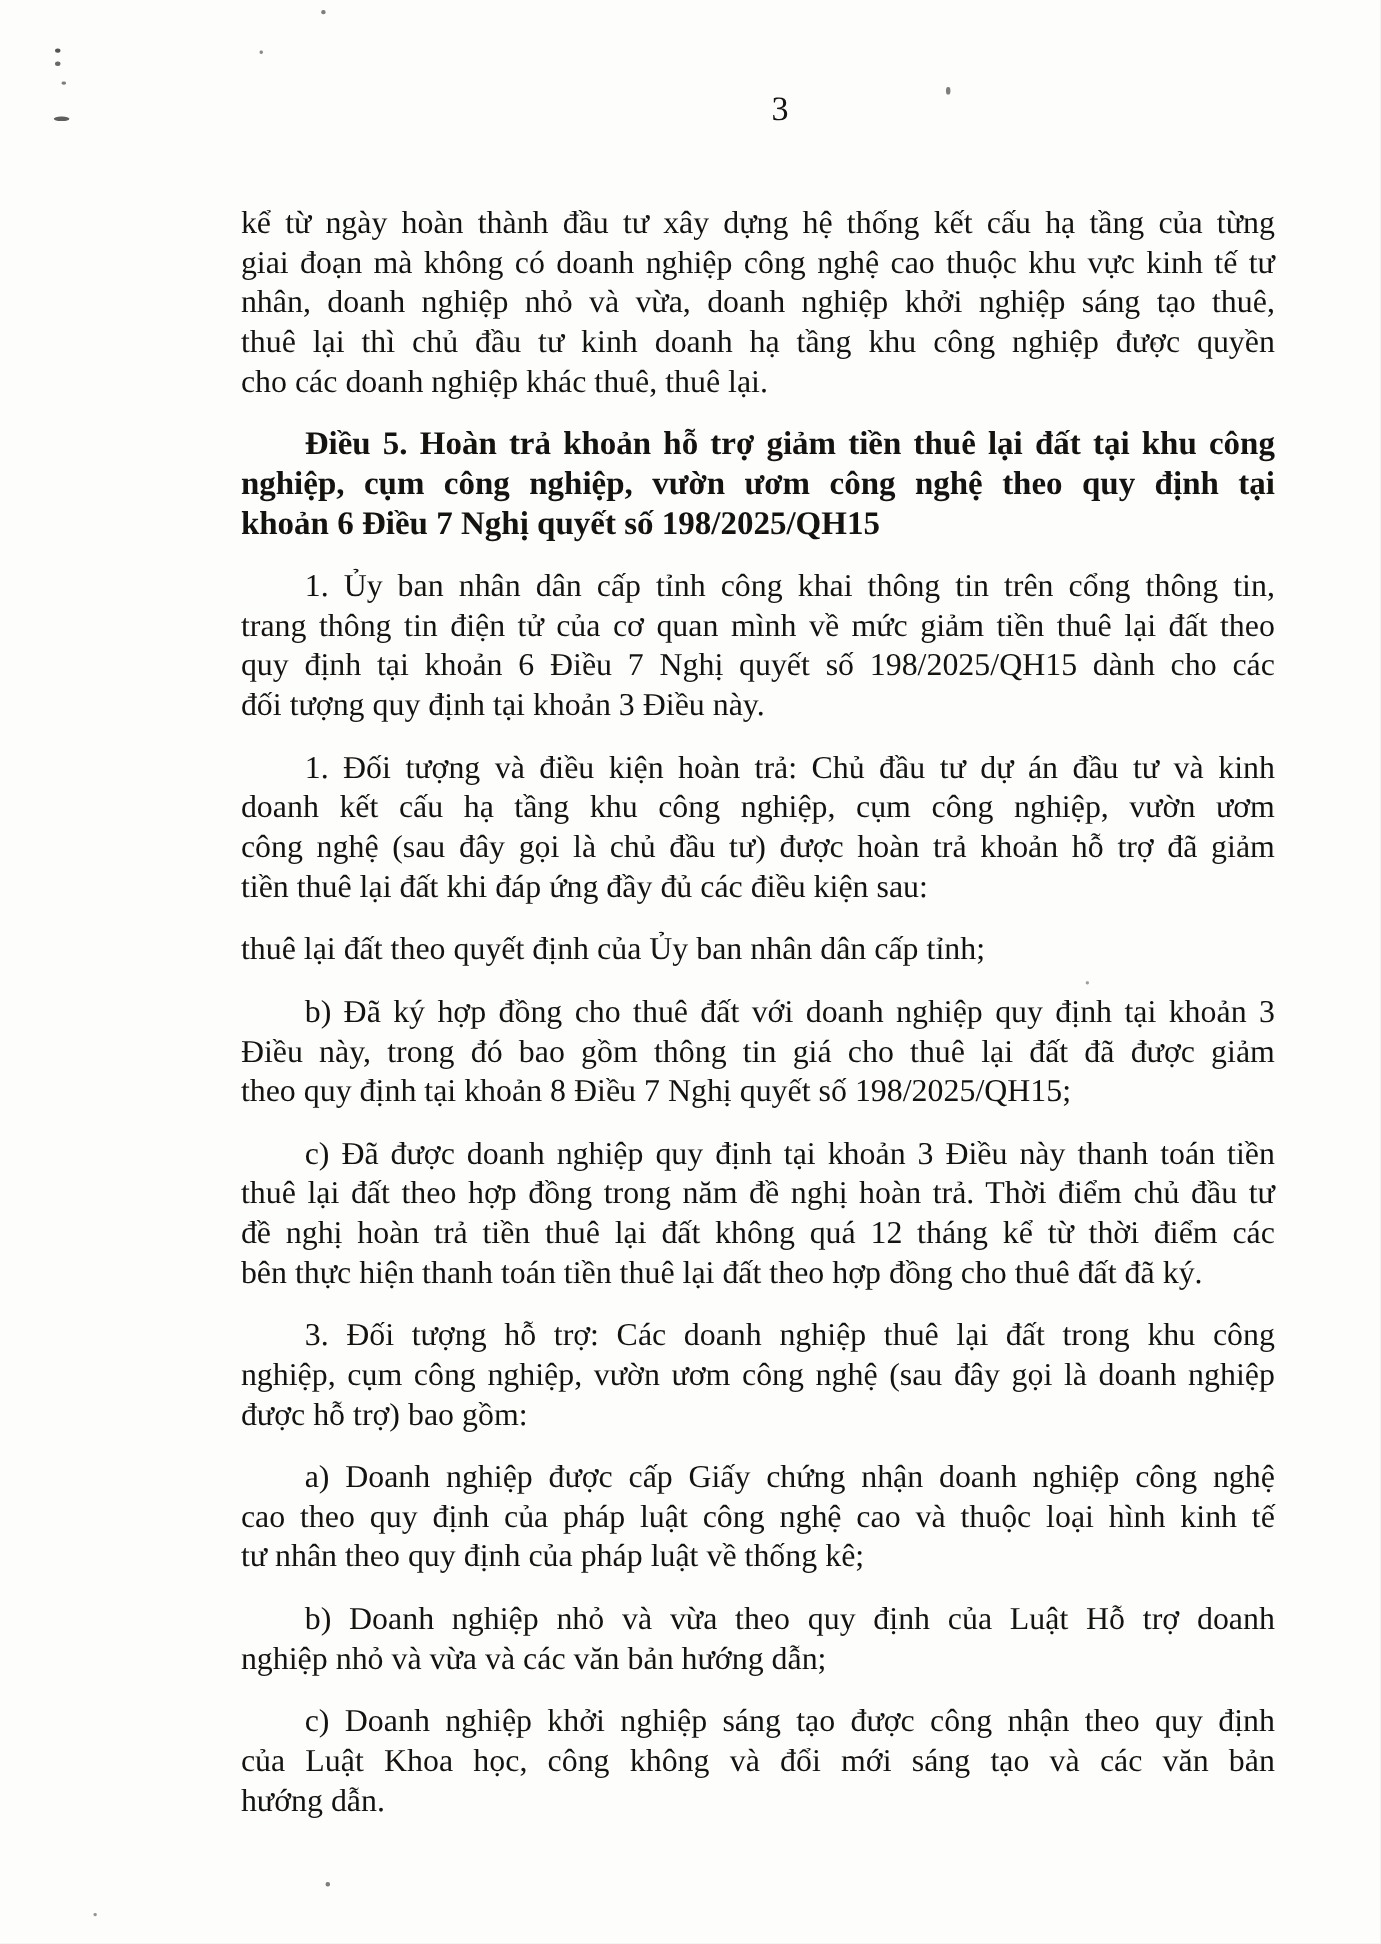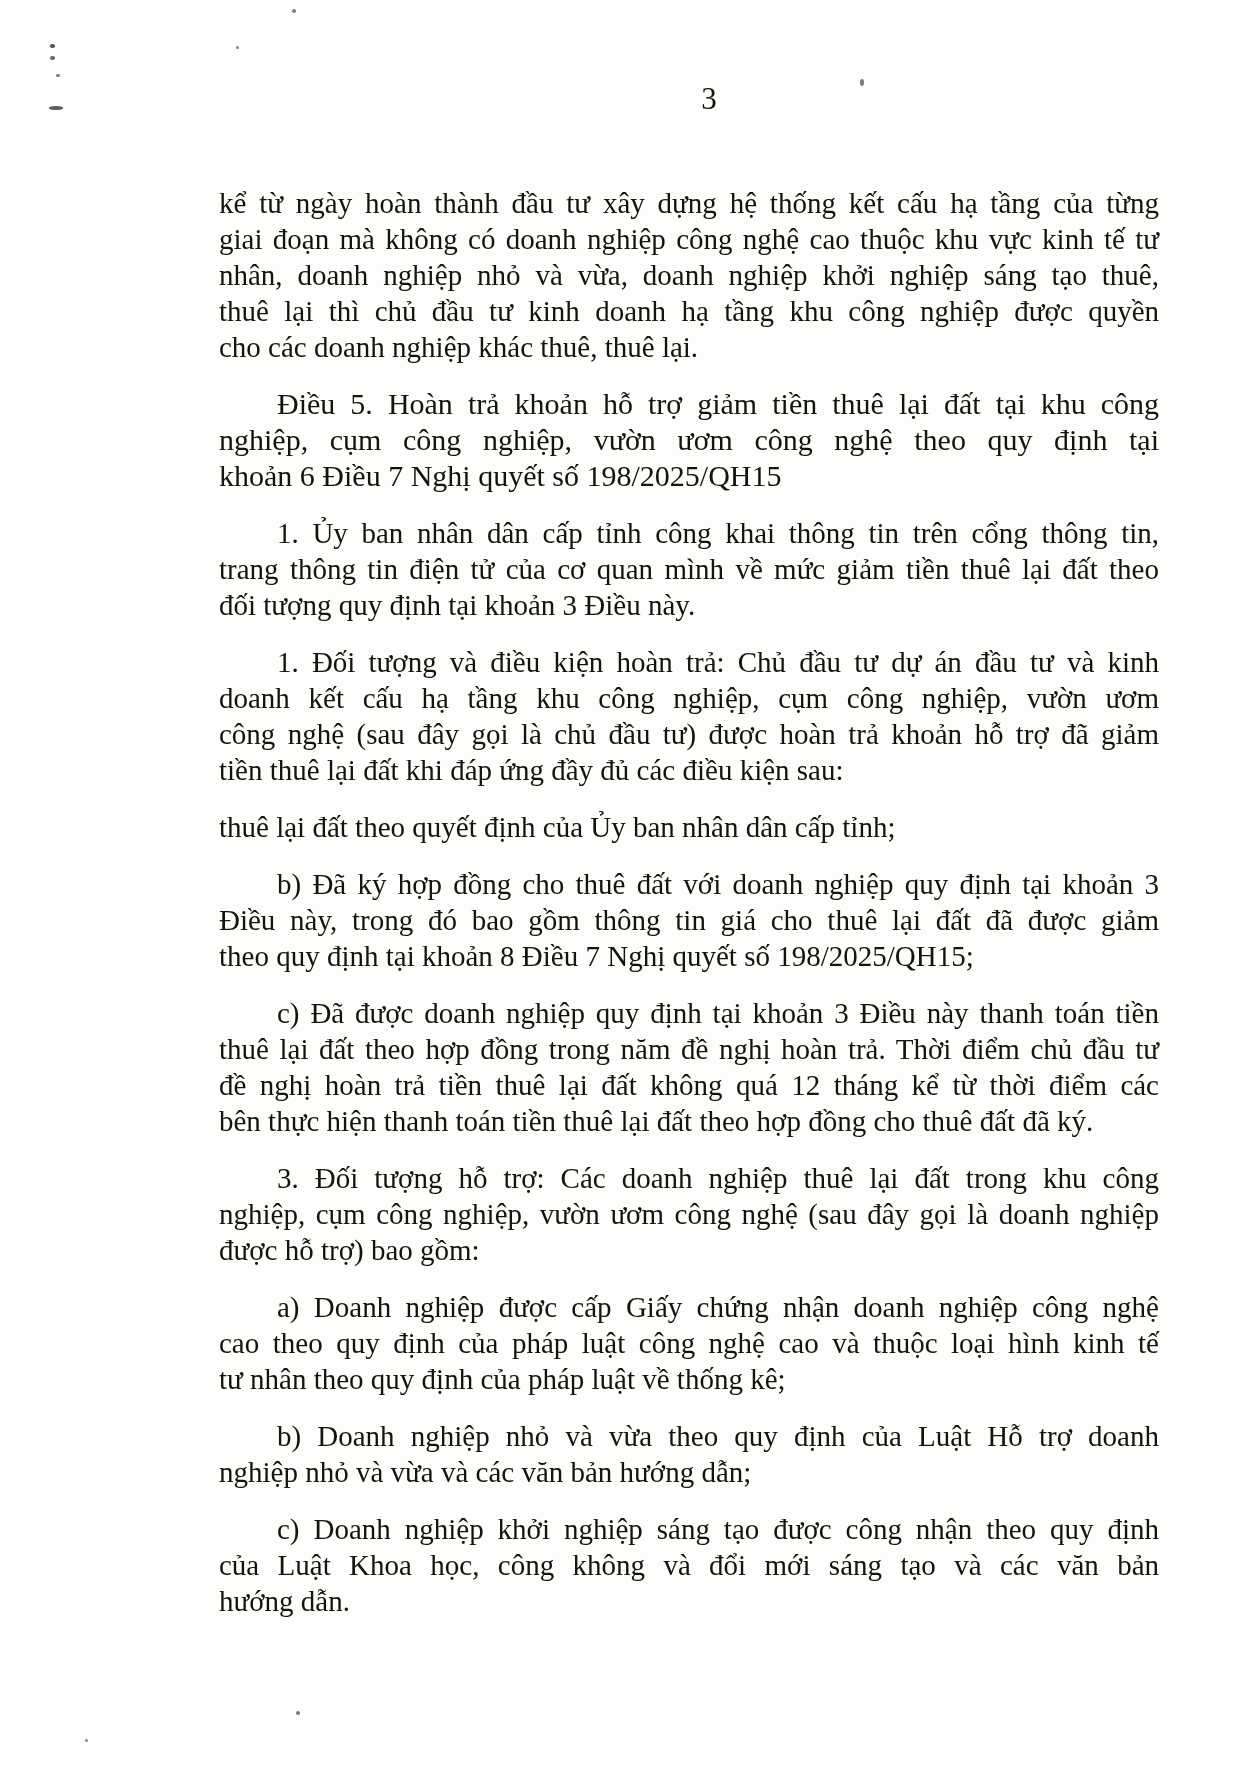--- a/index.html
+++ b/index.html
@@ -28,21 +28,21 @@
     width: 940px;
     margin-top: 15px;
   }
   .para {
     font-size: 29px;
     line-height: 36px;
     margin: 0;
   }
   .para + .para { margin-top: 21px; }
   .para.heading {
-    font-weight: normal;
+    font-weight: bold;
     font-size: 30px;
   }
   .line {
     text-align: justify;
     text-align-last: justify;
     white-space: normal;
   }
   .line.last { text-align: right; text-align-last: left; }
   .line.first-indent { text-indent: 58px; }
   .speck {
@@ -66,20 +66,21 @@
         <div class="line last">cho các doanh nghiệp khác thuê, thuê lại.</div>
       </div>
       <div class="para heading">
         <div class="line first-indent">Điều 5. Hoàn trả khoản hỗ trợ giảm tiền thuê lại đất tại khu công</div>
         <div class="line">nghiệp, cụm công nghiệp, vườn ươm công nghệ theo quy định tại</div>
         <div class="line last">khoản 6 Điều 7 Nghị quyết số 198/2025/QH15</div>
       </div>
       <div class="para body">
         <div class="line first-indent">1. Ủy ban nhân dân cấp tỉnh công khai thông tin trên cổng thông tin,</div>
         <div class="line">trang thông tin điện tử của cơ quan mình về mức giảm tiền thuê lại đất theo</div>
+        <div class="line">quy định tại khoản 6 Điều 7 Nghị quyết số 198/2025/QH15 dành cho các</div>
         <div class="line last">đối tượng quy định tại khoản 3 Điều này.</div>
       </div>
       <div class="para body">
         <div class="line first-indent">1. Đối tượng và điều kiện hoàn trả: Chủ đầu tư dự án đầu tư và kinh</div>
         <div class="line">doanh kết cấu hạ tầng khu công nghiệp, cụm công nghiệp, vườn ươm</div>
         <div class="line">công nghệ (sau đây gọi là chủ đầu tư) được hoàn trả khoản hỗ trợ đã giảm</div>
         <div class="line last">tiền thuê lại đất khi đáp ứng đầy đủ các điều kiện sau:</div>
       </div>
       <div class="para body">
         <div class="line last">thuê lại đất theo quyết định của Ủy ban nhân dân cấp tỉnh;</div>

